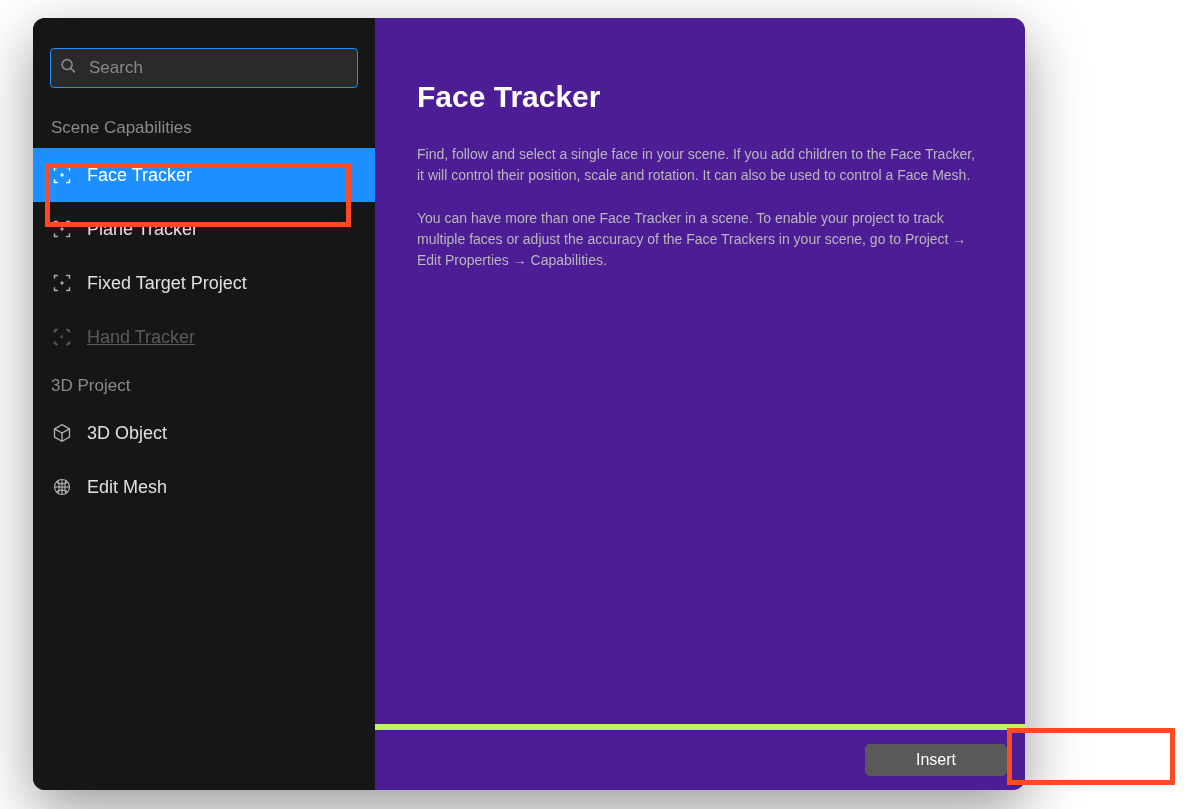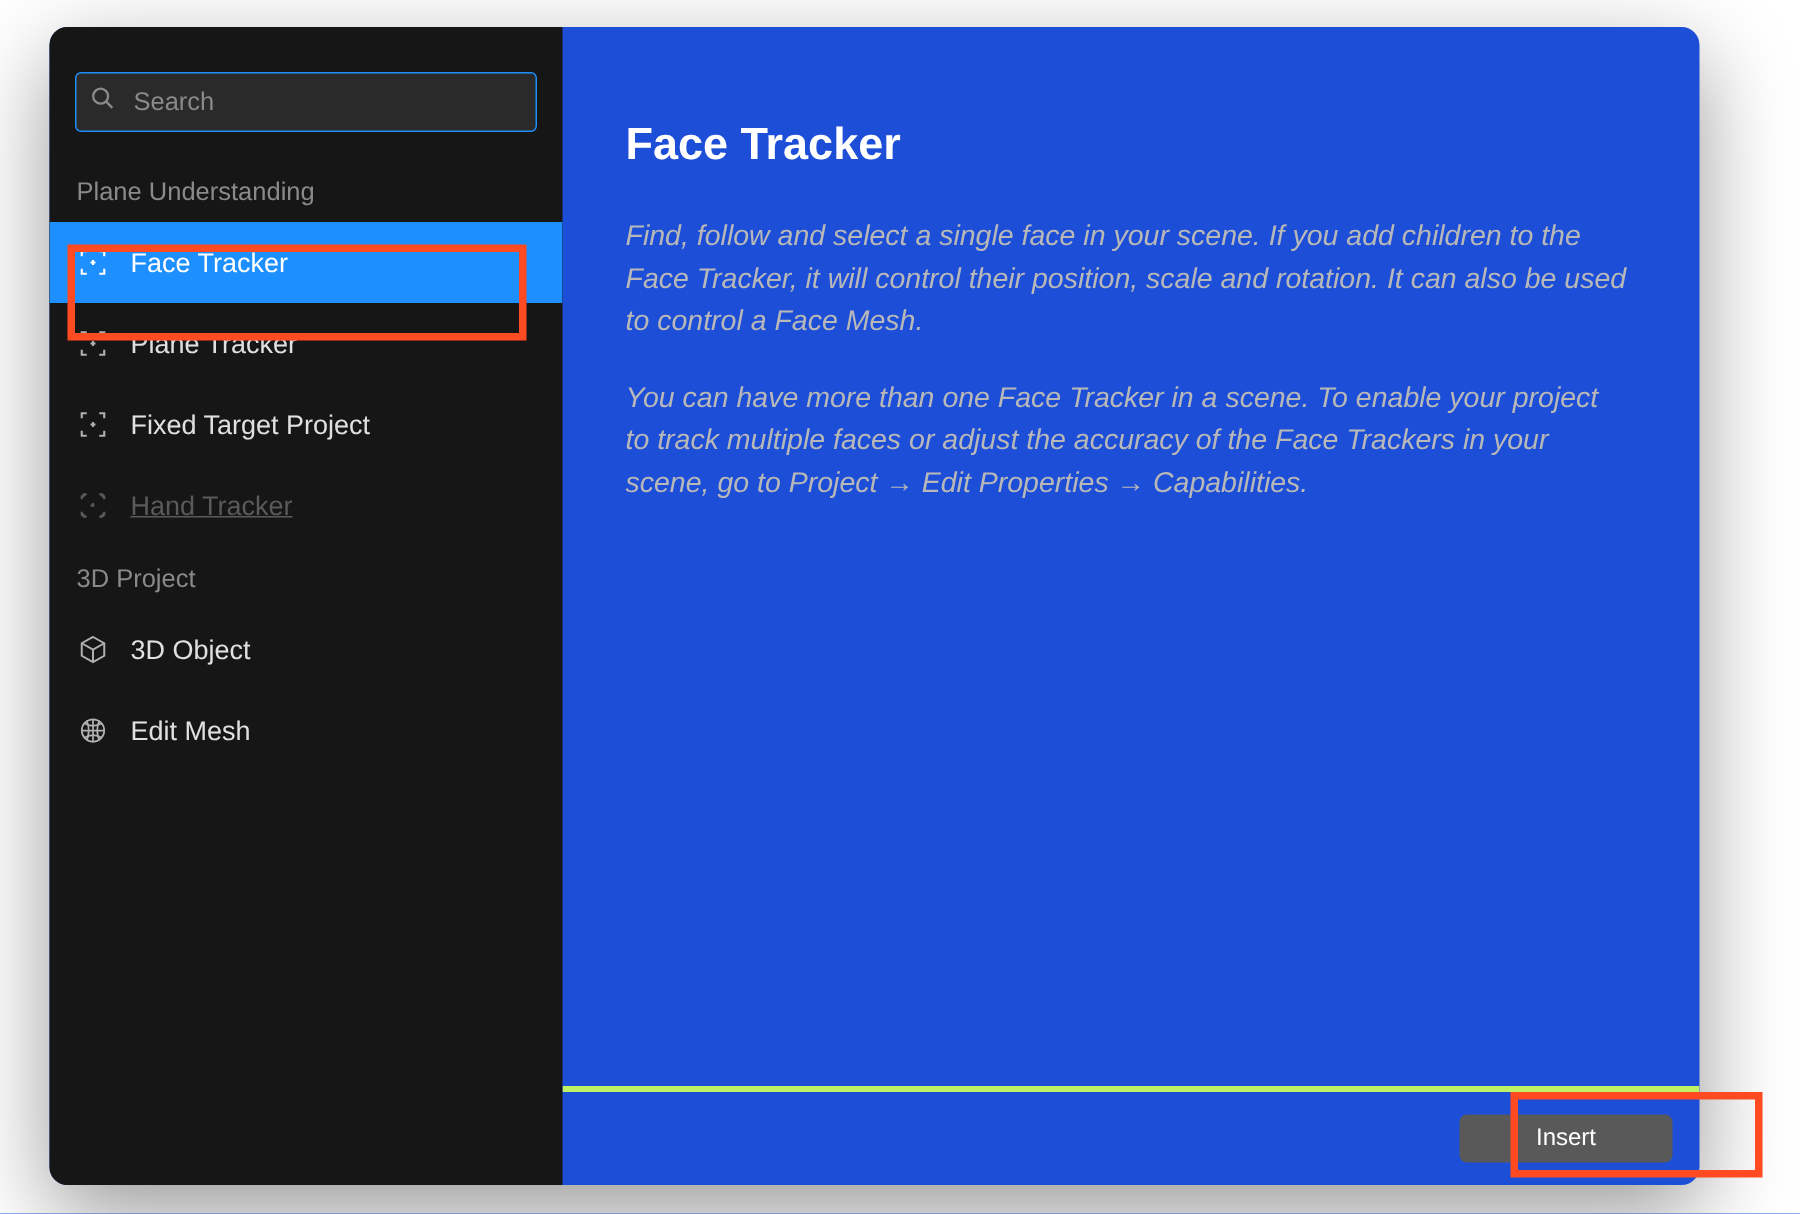--- a/index.html
+++ b/index.html
@@ -7,23 +7,23 @@
       width: 1200px;
       height: 809px;
       font-family: -apple-system, "Helvetica Neue", Arial, sans-serif;
       background: #ffffff;
       position: relative;
     }
     .window {
       position: absolute;
       top: 18px;
       left: 33px;
-      width: 1100px;
+      width: 992px;
       height: 772px;
-      background: #1d4ed8;
+      background: #4c1d95;
       border-radius: 12px;
       box-shadow: 0 20px 60px rgba(0,0,0,0.4);
       display: flex;
       overflow: visible;
     }
     .sidebar {
       width: 342px;
       height: 100%;
       background: #161616;
       border-radius: 12px 0 0 12px;
@@ -111,29 +111,28 @@
       padding: 62px 48px 0 42px;
       color: #b8b8b8;
     }
     .content-title {
       color: #ffffff;
       font-size: 30px;
       font-weight: 600;
       margin-bottom: 30px;
     }
     .content-desc {
-      font-size: 19px;
+      font-size: 14px;
       line-height: 1.5;
       color: #b8b8b8;
-      font-style: italic;
     }
     .content-desc p { margin-bottom: 22px; }
     .footer {
       height: 66px;
-      border-top: 4px solid #bef264;
+      border-top: 6px solid #bef264;
       display: flex;
       align-items: center;
       justify-content: flex-end;
       padding: 0 18px;
     }
     .insert-btn {
       width: 142px;
       height: 32px;
       background: #595959;
       color: #ffffff;
@@ -153,21 +152,21 @@
     <div class="search-wrap">
       <span class="search-icon">
         <svg width="17" height="17" viewBox="0 0 24 24" fill="none" stroke="currentColor" stroke-width="2.2">
             <circle cx="10" cy="10" r="7"></circle>
             <line x1="21" y1="21" x2="15" y2="15"></line>
           </svg>
       </span>
       <input class="search-input" placeholder="Search" style="">
     </div>
 
-    <div class="section-header">Plane Understanding</div>
+    <div class="section-header">Scene Capabilities</div>
 
     <div class="item selected">
       <span class="icon">
         <svg width="20" height="20" viewBox="0 0 24 24" fill="none" stroke="currentColor" stroke-width="1.7">
           <path d="M3 7V3h4"></path>
             <path d="M17 3h4v4"></path>
             <path d="M21 17v4h-4"></path>
             <path d="M7 21H3v-4"></path>
           <line x1="10" y1="12" x2="14" y2="12"></line>
             <line x1="12" y1="10" x2="12" y2="14"></line>

